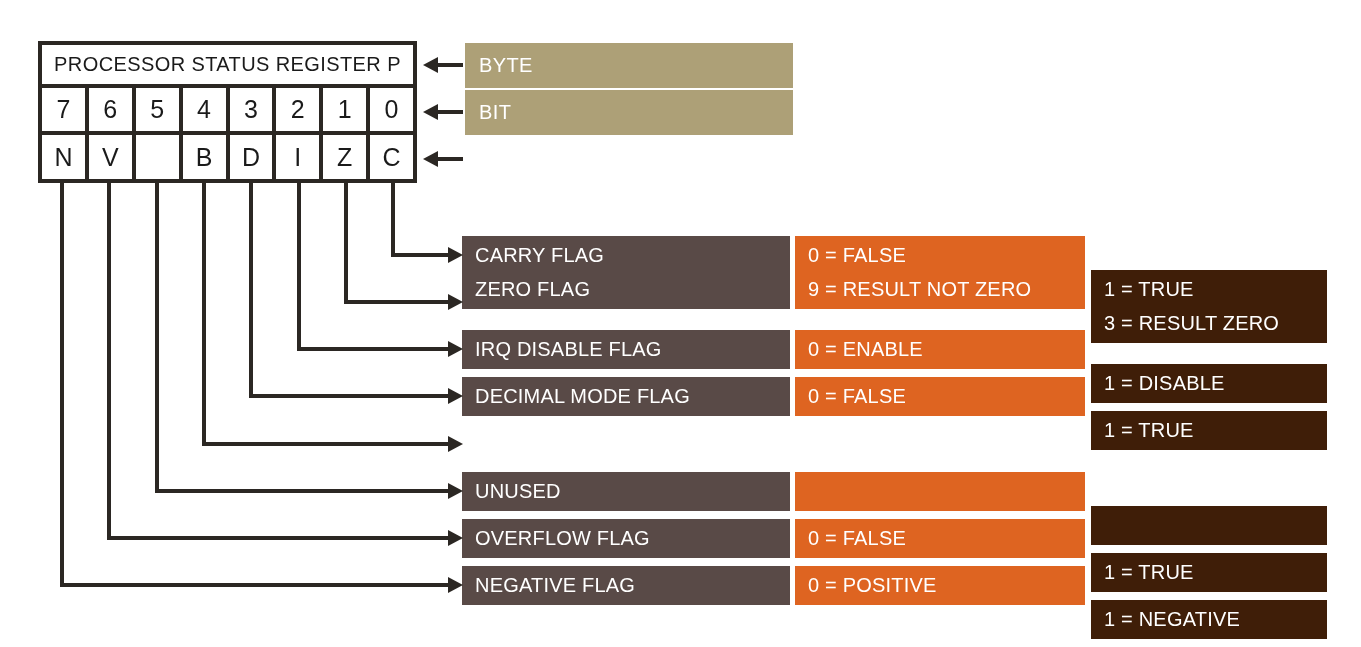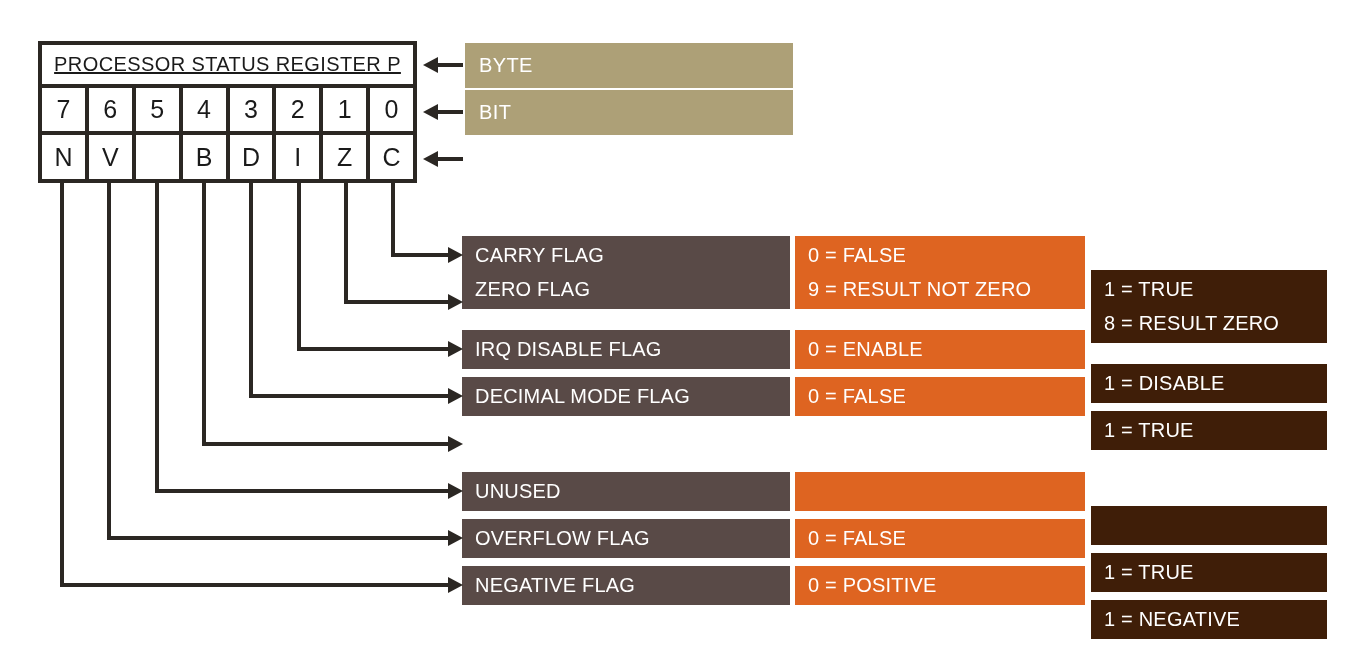--- a/index.html
+++ b/index.html
@@ -20,21 +20,21 @@
   }
   
   .reg{
     position:absolute;left:38px;top:41px;width:379px;height:142px;
     border:4px solid var(--line);box-sizing:border-box;background:#fff;
     display:flex;flex-direction:column;
   }
   .reg-title{
     height:43px;box-sizing:border-box;border-bottom:4px solid var(--line);
     display:flex;align-items:center;justify-content:center;
-    font-size:20px;letter-spacing:.4px;white-space:pre;text-decoration:underline;
+    font-size:20px;letter-spacing:.4px;white-space:pre;
   }
   .reg-row{display:flex;box-sizing:border-box;}
   .reg-row.bits{height:47px;border-bottom:4px solid var(--line);}
   .reg-row.flags{flex:1;}
   .reg-cell{
     flex:1;box-sizing:border-box;border-right:4px solid var(--line);
     display:flex;align-items:center;justify-content:center;
     font-size:25px;
   }
   .reg-cell:last-child{border-right:none;}
@@ -115,21 +115,21 @@
   </div>
 
   <div class="lrow" style="top:236px">
     <div class="lcell name">CARRY FLAG</div>
     <div class="lcell zero">0 = FALSE</div>
     <div class="lcell one">1 = TRUE</div>
   </div>
   <div class="lrow" style="top:270px">
     <div class="lcell name">ZERO FLAG</div>
     <div class="lcell zero">9 = RESULT NOT ZERO</div>
-    <div class="lcell one">8 = RESULT ZERO</div>
+    <div class="lcell one">3 = RESULT ZERO</div>
   </div>
   <div class="lrow" style="top:330px">
     <div class="lcell name">IRQ DISABLE FLAG</div>
     <div class="lcell zero">0 = ENABLE</div>
     <div class="lcell one">1 = DISABLE</div>
   </div>
   <div class="lrow" style="top:377px">
     <div class="lcell name">DECIMAL MODE FLAG</div>
     <div class="lcell zero">0 = FALSE</div>
     <div class="lcell one">1 = TRUE</div>

